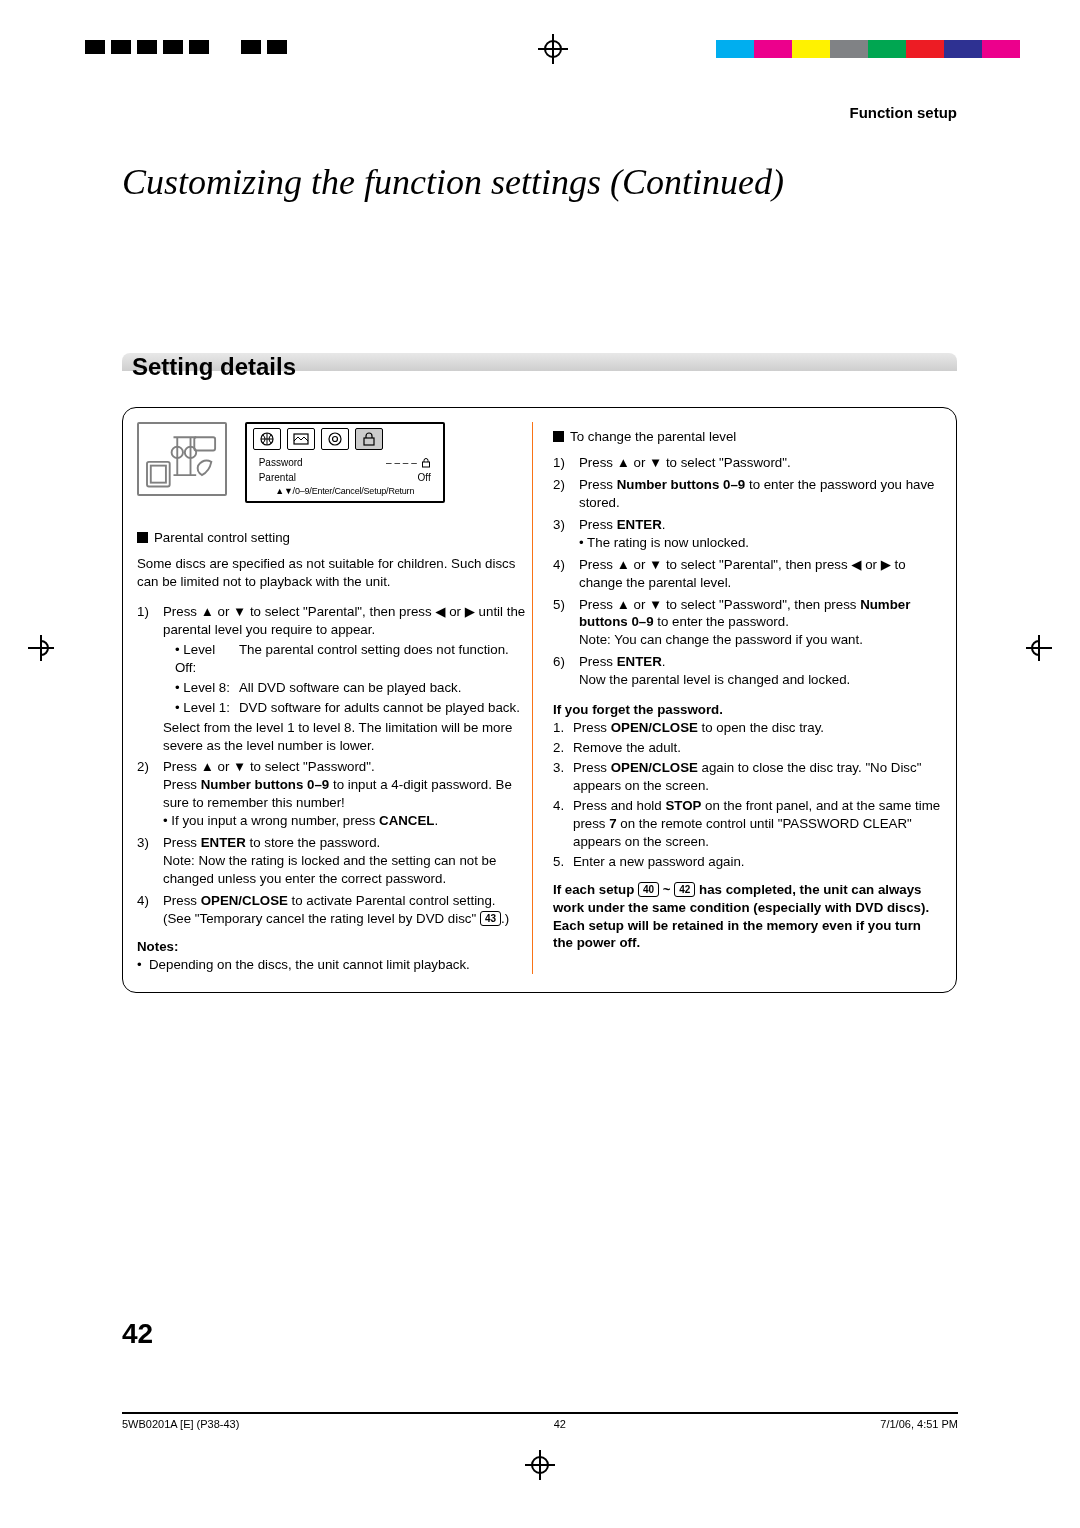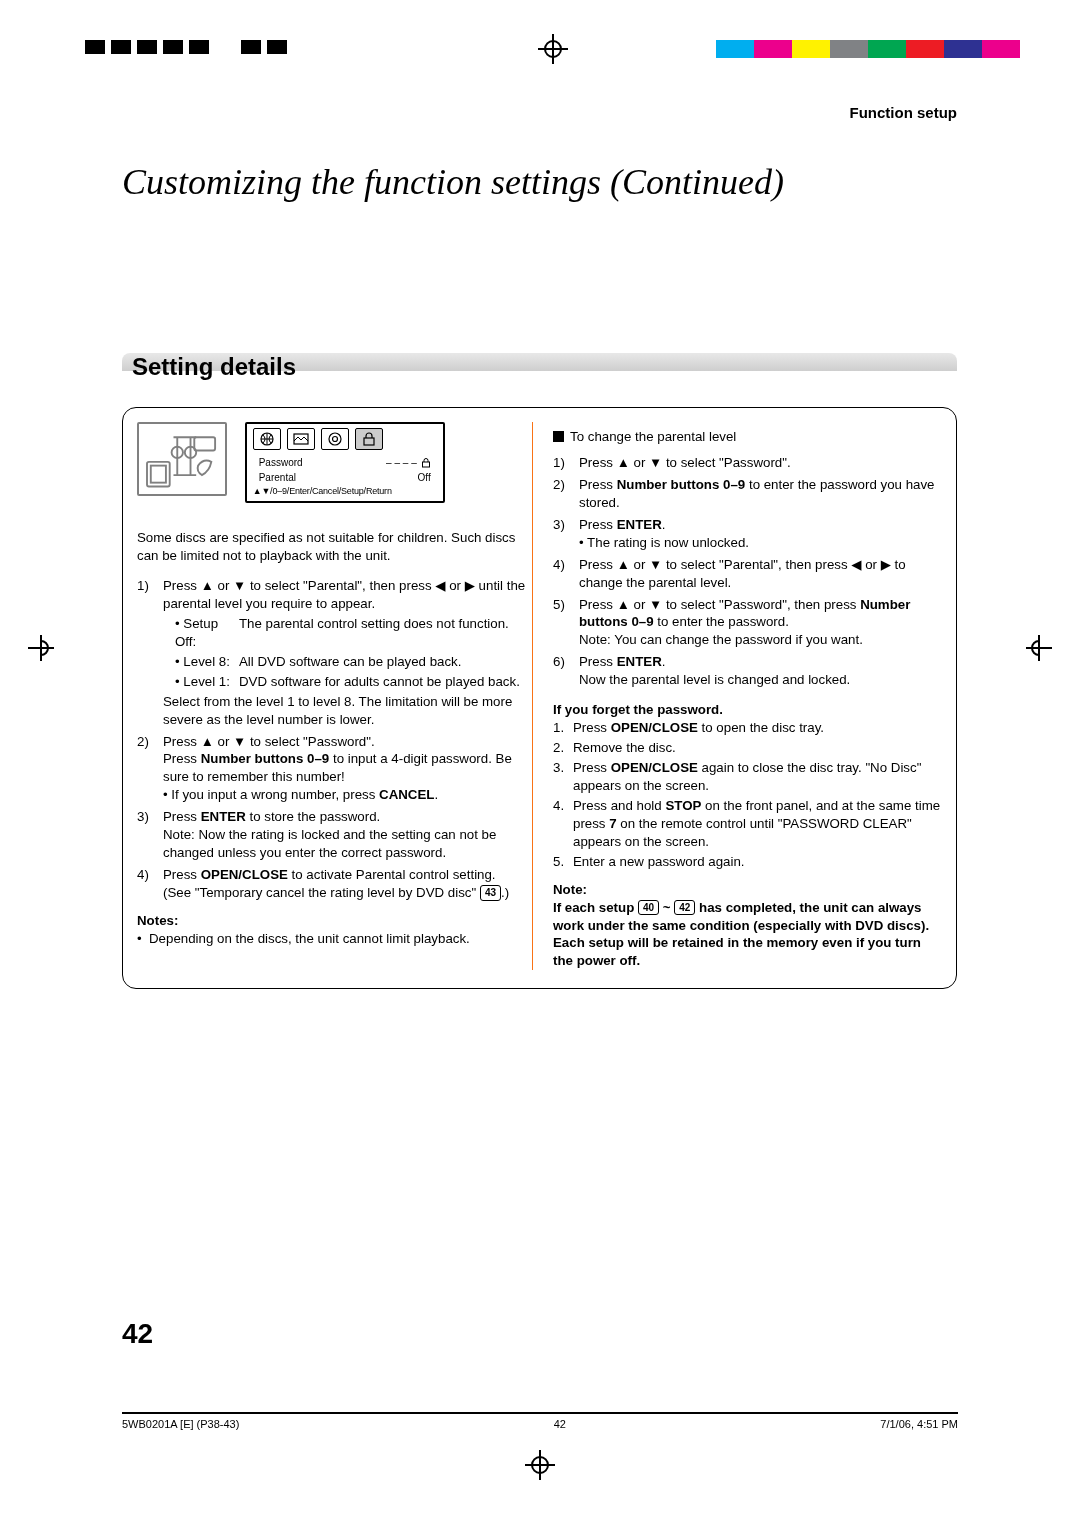--- a/index.html
+++ b/index.html
@@ -37,21 +37,21 @@
 
   .osd-block { margin-bottom: 26px; }
   .osd-icon { display: inline-block; vertical-align: top; width: 90px; height: 74px; border: 2px solid #808080; border-radius: 2px; position: relative; margin-right: 14px; }
   .osd-icon svg { width: 100%; height: 100%; }
   .osd-menu { display: inline-block; vertical-align: top; width: 200px; border: 2px solid #000; border-radius: 2px; font-size: 10px; padding: 4px 6px; }
   .osd-tabs { display: flex; gap: 6px; margin-bottom: 6px; }
   .osd-tab { width: 28px; height: 22px; border: 1px solid #000; border-radius: 2px; display: flex; align-items: center; justify-content: center; }
   .osd-tab svg { width: 18px; height: 16px; display:block; }
   .osd-row { display: flex; justify-content: space-between; margin: 1px 6px; }
   .osd-row .val { display:inline-flex; align-items:center; gap:4px; }
-  .osd-foot { font-size: 9px; letter-spacing: -0.2px; }
+  .osd-foot { font-size: 9px; letter-spacing: -0.2px; text-align: center; }
 
   .sqhead { font-weight: normal; margin: 6px 0 8px; }
   .sqhead .sq { display:inline-block; width:11px; height:11px; background:#000; margin-right:6px; vertical-align:-1px; }
 
   p, li { font-size: 13.3px; }
   .para { margin-bottom: 12px; }
   ol.main { list-style: none; padding-left: 0; }
   ol.main > li { display: flex; margin-bottom: 4px; }
   ol.main > li > .num { width: 26px; flex-shrink:0; }
   ol.main > li > .body { flex: 1; }
@@ -201,29 +201,30 @@
                 </span>
               </div>
               <div class="osd-row">
                 <span>Parental</span>
                 <span>Off</span>
               </div>
               <div class="osd-foot">▲▼/0–9/Enter/Cancel/Setup/Return</div>
             </div>
           </div>
 
+          <div class="sqhead"><span class="sq"></span><span>Parental control setting</span></div>
           <p class="para">Some discs are specified as not suitable for children. Such discs can be limited not to playback with the unit.</p>
 
           <ol class="main">
             <li>
                 <span class="num">1)</span>
                 <div class="body">
               <span class="small-bold" style="font-weight:normal">Press ▲ or ▼ to select "Parental", then press ◀ or ▶ until the parental level you require to appear.</span>
               <div class="lvl">
-                    <span class="lab">• Setup Off:</span>
+                    <span class="lab">• Level Off:</span>
                     <span class="desc">The parental control setting does not function.</span>
                   </div>
               <div class="lvl">
                     <span class="lab">• Level 8:</span>
                     <span class="desc">All DVD software can be played back.</span>
                   </div>
               <div class="lvl">
                     <span class="lab">• Level 1:</span>
                     <span class="desc">DVD software for adults cannot be played back.</span>
                   </div>
@@ -300,38 +301,37 @@
           </ol>
 
           <div class="small-bold" style="margin-top:12px">If you forget the password.</div>
           <ol class="numlist">
             <li>
                 <span class="n">1.</span>
                 <span class="b"><span>Press </span><b>OPEN/CLOSE</b><span> to open the disc tray.</span></span>
               </li>
             <li>
                 <span class="n">2.</span>
-                <span class="b">Remove the disc.</span>
+                <span class="b">Remove the adult.</span>
               </li>
             <li>
                 <span class="n">3.</span>
                 <span class="b"><span>Press </span><b>OPEN/CLOSE</b><span> again to close the disc tray. "No Disc" appears on the screen.</span></span>
               </li>
             <li>
                 <span class="n">4.</span>
                 <span class="b"><span>Press and hold </span><b>STOP</b><span> on the front panel, and at the same time press </span><b>7</b><span> on the remote control until "PASSWORD CLEAR" appears on the screen.</span></span>
               </li>
             <li>
                 <span class="n">5.</span>
                 <span class="b">Enter a new password again.</span>
               </li>
           </ol>
 
           <div class="boldnote">
-            <div>Note:</div>
             <div>
               <span>If each setup </span><span class="pg-box">40</span><span> ~ </span><span class="pg-box">42</span><span> has completed, the unit can always work under the same condition (especially with DVD discs). Each setup will be retained in the memory even if you turn the power off.</span>
             </div>
           </div>
         </div>
       </div>
     </div>
   </div>
 
   <div class="page-num">42</div>

